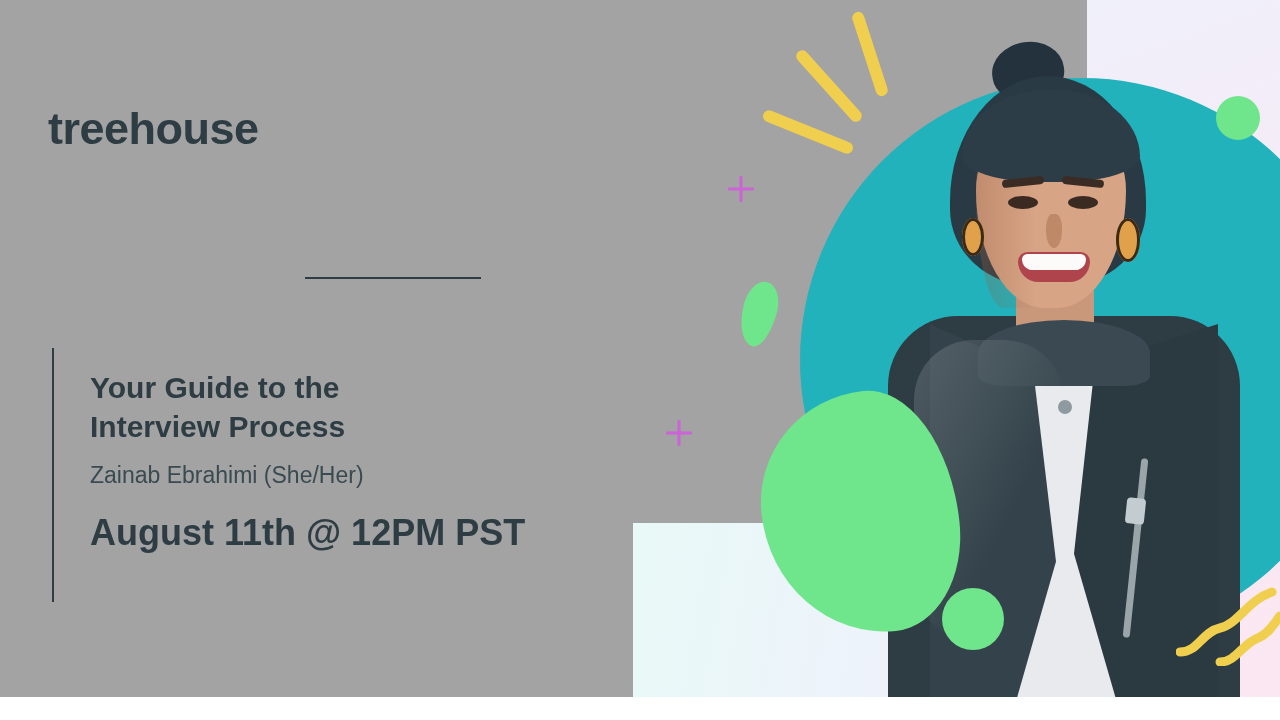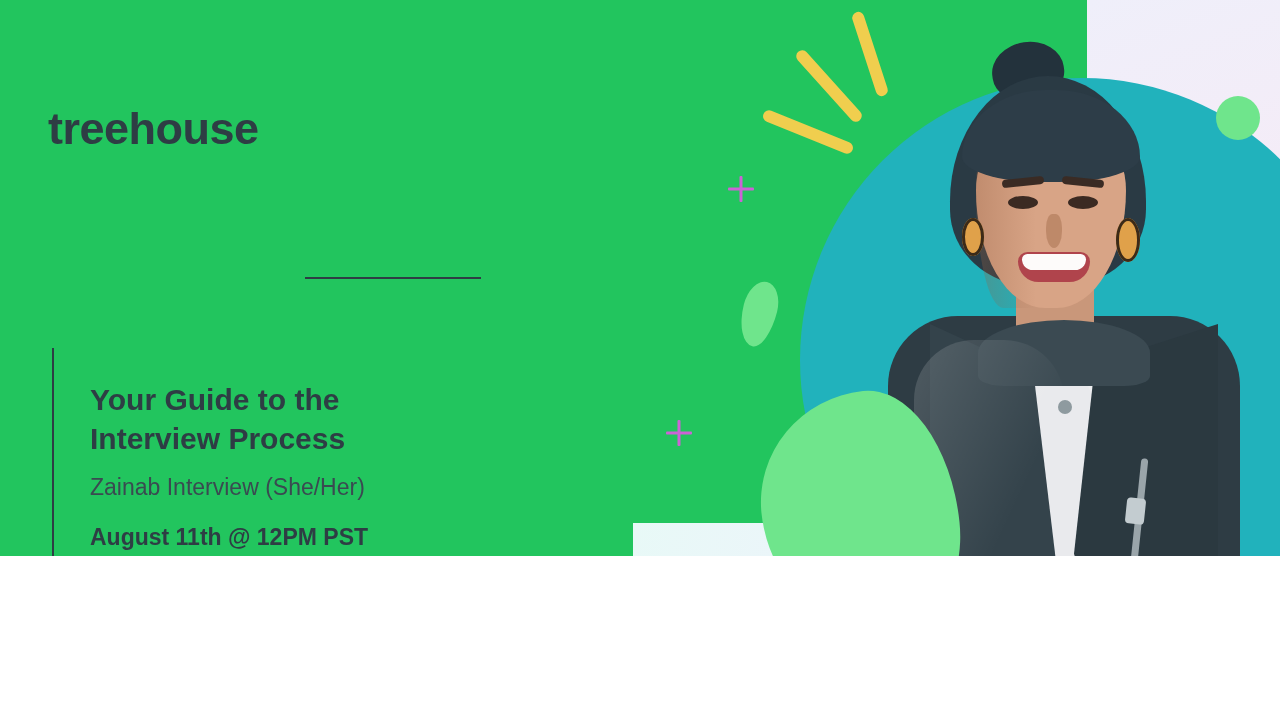--- a/index.html
+++ b/index.html
@@ -4,23 +4,23 @@
 <title>Treehouse Guest Speaker Series</title>
 <style>
   html,body{margin:0;padding:0;background:#fff;}
   body{
     font-family:"Liberation Sans","DejaVu Sans",sans-serif;
     -webkit-font-smoothing:antialiased;
   }
   #stage{
     position:relative;
     width:1280px;
-    height:556px;
+    height:697px;
     overflow:hidden;
-    background:#22c55e;
+    background:#a3a3a3;
   }
 
   
   .panel{position:absolute;}
   #panel-top-right{
     left:1087px; top:0; width:193px; height:448px;
     background:linear-gradient(160deg,#efeffa 0%,#f4ecf7 45%,#fbe8f2 100%);
   }
   #panel-bottom-center{
     left:633px; top:523px; width:452px; height:197px;
@@ -218,32 +218,32 @@
   }
   #series-word{
     position:absolute; left:497px; top:252px;
     font-size:44px; font-weight:700; color:#2e3d44; line-height:1;
   }
 
   #detail-rule{
     position:absolute; left:52px; top:348px;
     width:2px; height:254px; background:#2e3d44;
   }
-  #detail-block{position:absolute; left:90px; top:380px; width:520px;}
+  #detail-block{position:absolute; left:90px; top:368px; width:520px;}
   #talk-title{
     font-size:30px; font-weight:700; color:#2e3d44;
     line-height:1.3; margin:0 0 14px 0; white-space:pre-line;
   }
   .speaker-line{
     font-size:23px; font-weight:400; color:#3a4a51;
     line-height:1.35; margin:0;
   }
   #event-datetime{
     margin-top:22px;
-    font-size:23px; font-weight:700; color:#2e3d44; line-height:1.1;
+    font-size:36px; font-weight:700; color:#2e3d44; line-height:1.1;
   }
 </style>
 </head>
 <body>
 
 <div id="stage">
 
   <div class="panel" id="panel-top-right"></div>
   <div class="panel" id="panel-bottom-center"></div>
   <div class="panel" id="panel-bottom-right"></div>
@@ -295,17 +295,17 @@
   <div class="plus" id="plus-top"></div>
   <div class="plus" id="plus-mid"></div>
 
   <div id="brand-wordmark">treehouse</div>
   <div id="series-rule"></div>
 
   <div id="detail-rule"></div>
   <div id="detail-block">
     <div id="talk-title">Your Guide to the
 Interview Process</div>
-    <p class="speaker-line">Zainab Interview (She/Her)</p>
+    <p class="speaker-line">Zainab Ebrahimi (She/Her)</p>
     <div id="event-datetime">August 11th @ 12PM PST</div>
   </div>
 
 </div>
 
 </body></html>

